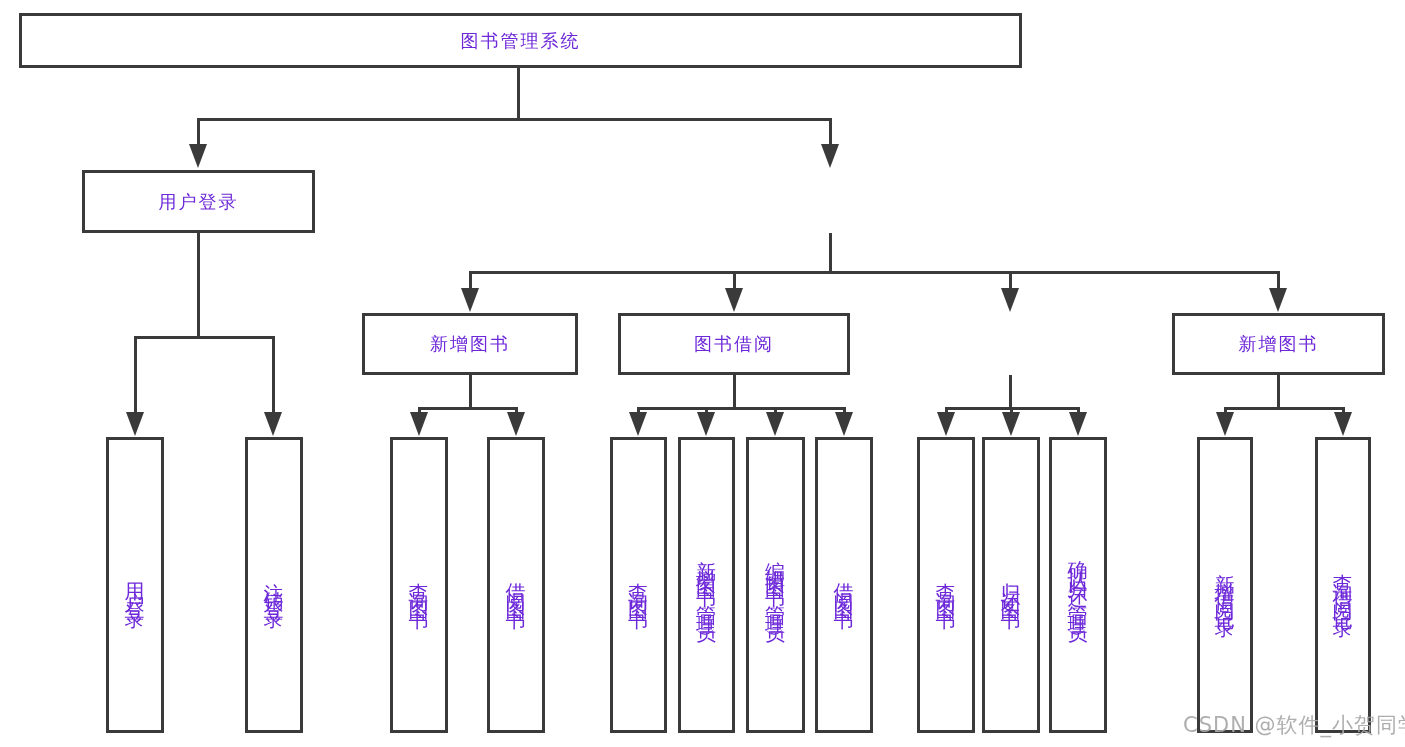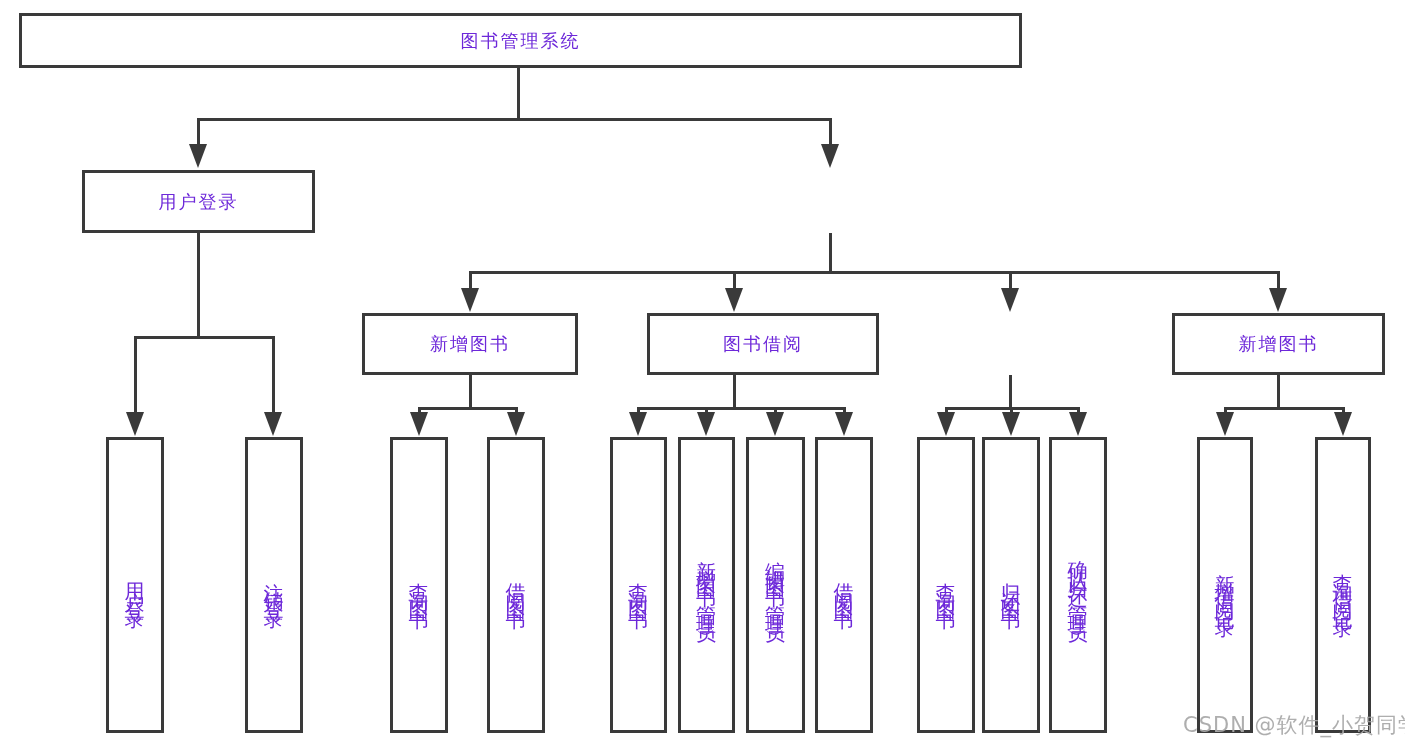--- a/index.html
+++ b/index.html
@@ -33,21 +33,21 @@
 
 <div id="stage">
 
   <div class="box hbox" style="left:19px;top:13px;width:1003px;height:55px;">图书管理系统</div>
 
   <div class="box hbox" style="left:82px;top:170px;width:233px;height:63px;">用户登录</div>
 
 
   <div class="box hbox" style="left:362px;top:313px;width:216px;height:62px;">新增图书</div>
 
-  <div class="box hbox" style="left:618px;top:313px;width:232px;height:62px;margin-left:29px;">图书借阅</div>
+  <div class="box hbox" style="left:618px;top:313px;width:232px;height:62px;">图书借阅</div>
 
 
   <div class="box hbox" style="left:1172px;top:313px;width:213px;height:62px;">新增图书</div>
 
   <div class="box vbox" style="left:106px;top:437px;width:58px;height:296px;">用户登录</div>
   <div class="box vbox" style="left:245px;top:437px;width:58px;height:296px;">注销登录</div>
 
   <div class="box vbox" style="left:390px;top:437px;width:58px;height:296px;">查询图书</div>
   <div class="box vbox" style="left:487px;top:437px;width:58px;height:296px;">借阅图书</div>
 

